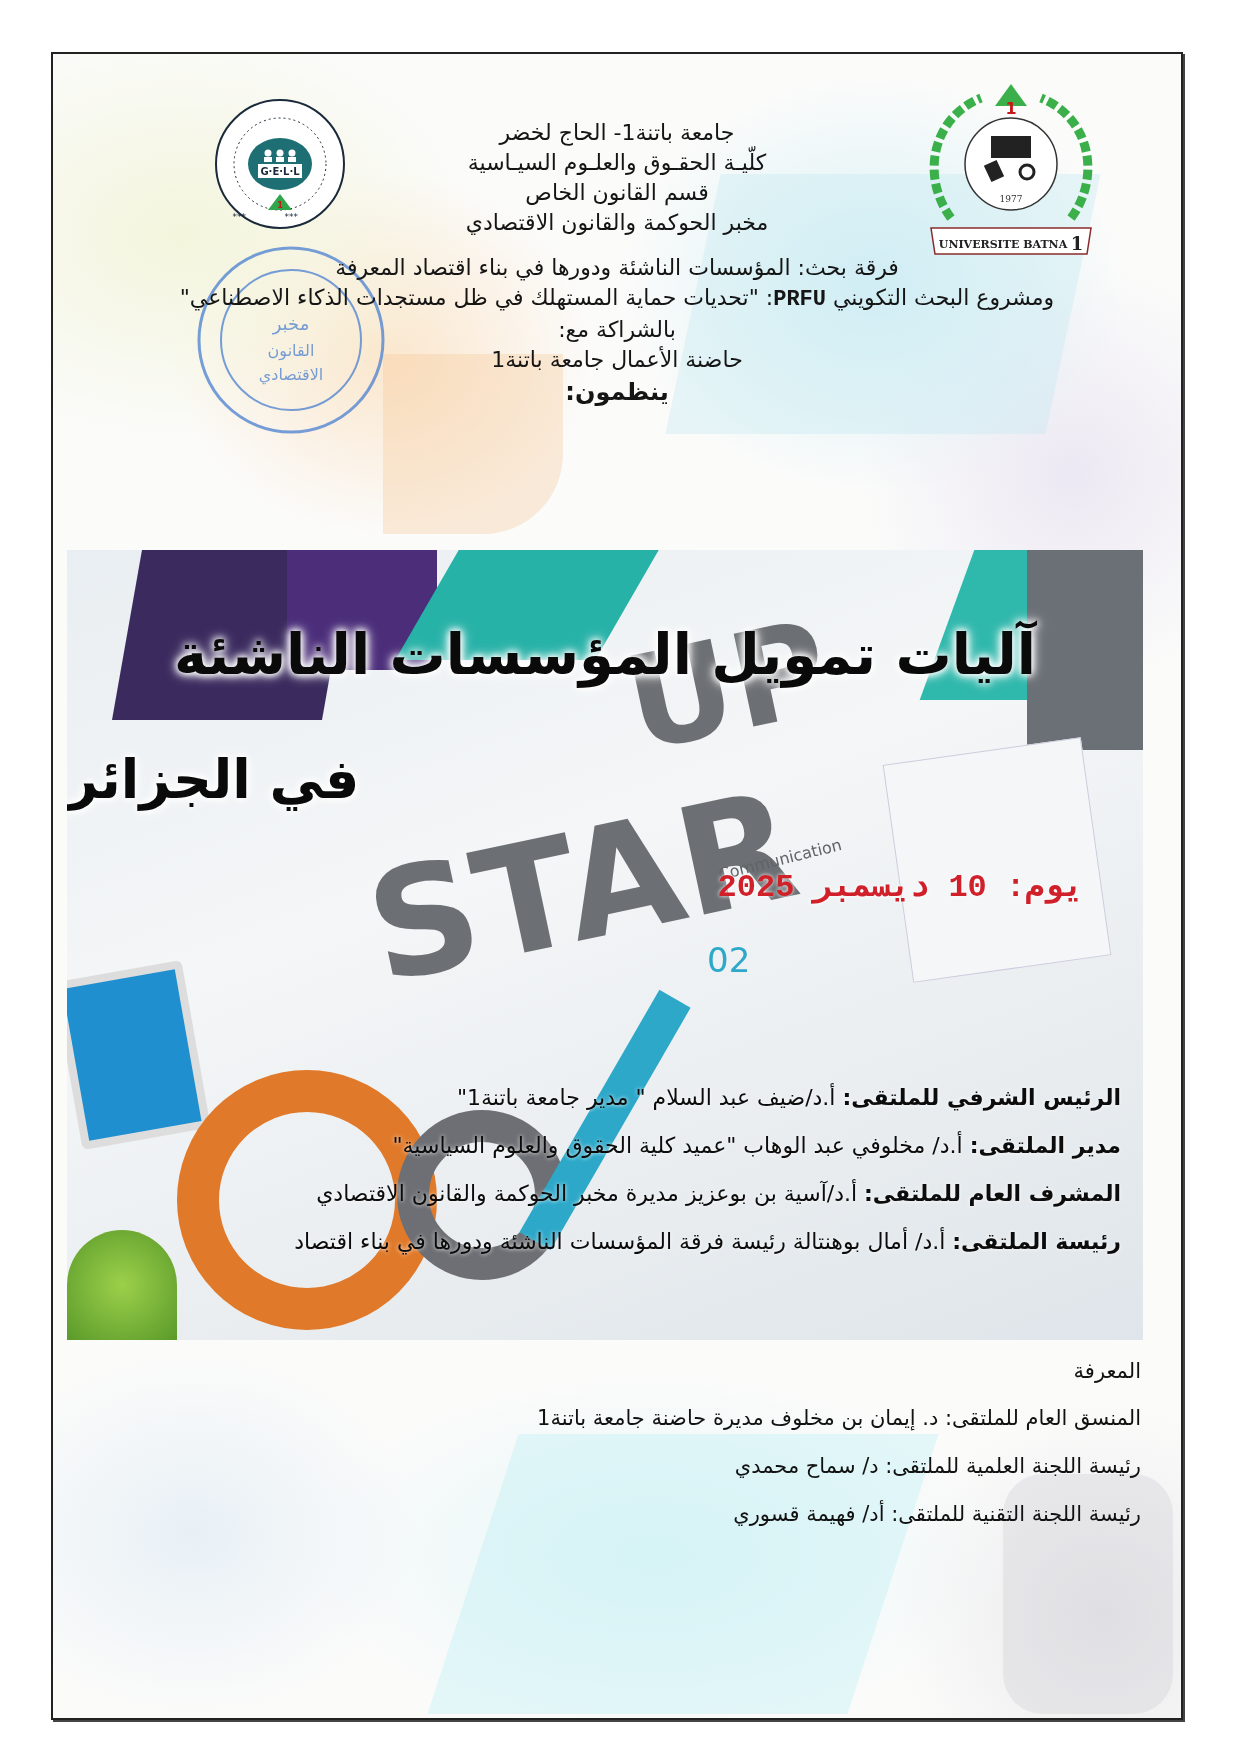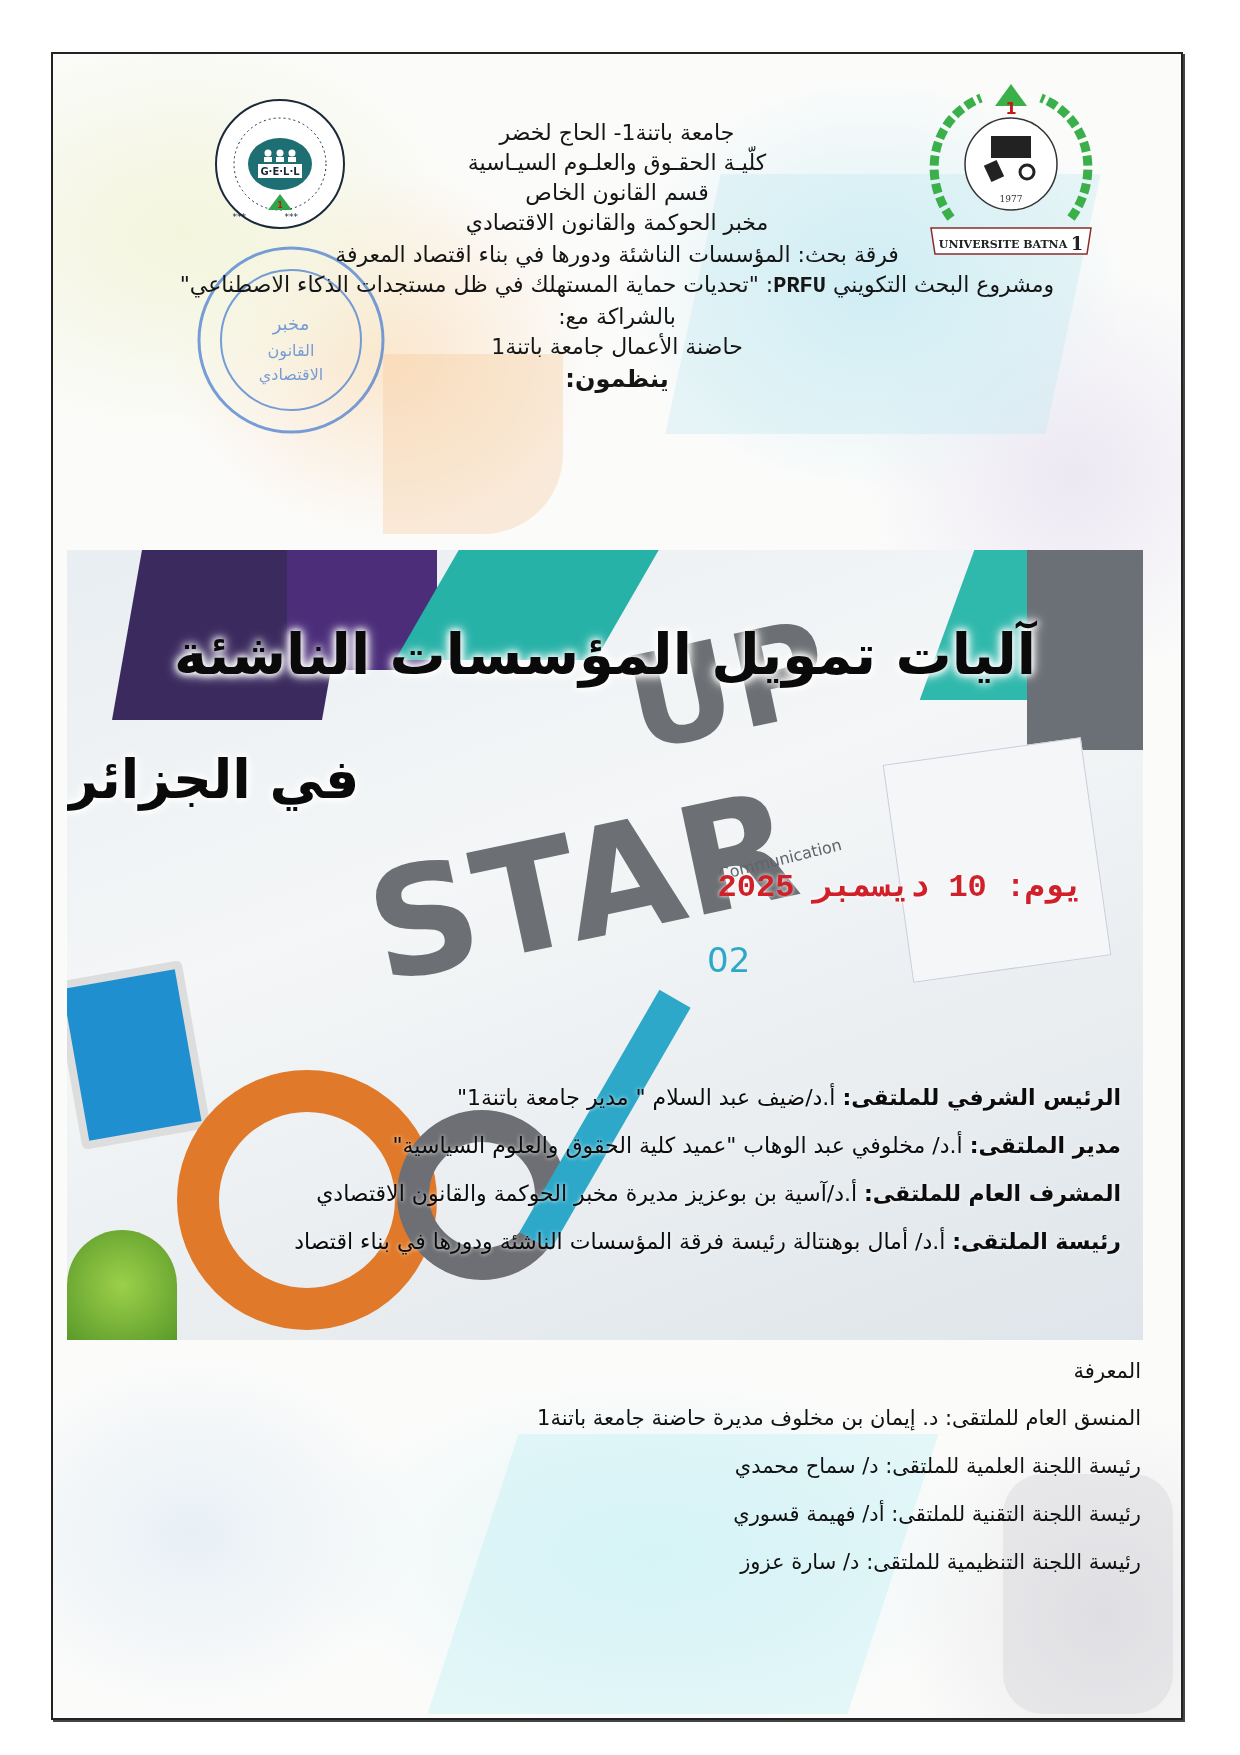--- a/index.html
+++ b/index.html
@@ -31,21 +31,21 @@
     .stamp {
       position: absolute; left: 138px; top: 186px; width: 200px; height: 200px; opacity: .75;
     }
 
     
     .header {
       position: absolute; left: 0; right: 0; top: 64px; text-align: center;
       font-family: "DejaVu Sans", sans-serif;
     }
     .hline { font-size: 22px; line-height: 30px; color: #151515; }
-    .hline.research { margin-top: 2px; text-align: center; }
+    .hline.research { margin-top: 15px; text-align: center; }
     .hline .latin { font-family: Liberation Mono, monospace; font-weight: bold; }
     .hline.bold { font-weight: bold; font-size: 24px; line-height: 34px; }
 
     
     .photo {
       position: absolute; left: 14px; top: 496px; width: 1076px; height: 790px; overflow: hidden;
       background: linear-gradient(160deg, #e9eef2 0%, #f4f6f7 40%, #dfe5ea 100%);
     }
     .photo .blk { position: absolute; }
     .title-main {
@@ -183,16 +183,15 @@
         <span class="lbl">رئيسة الملتقى:</span><span> أ.د/ أمال بوهنتالة رئيسة فرقة المؤسسات الناشئة ودورها في بناء اقتصاد</span>
       </div>
     </div>
   </div>
 
   <div class="lower">
     <div class="cont">المعرفة</div>
     <div>المنسق العام للملتقى: د. إيمان بن مخلوف مديرة حاضنة جامعة باتنة1</div>
     <div>رئيسة اللجنة العلمية للملتقى: د/ سماح محمدي</div>
     <div>رئيسة اللجنة التقنية للملتقى: أد/ فهيمة قسوري</div>
-    <div>رئيسة اللجنة التنظيمية للملتقى: د/ سارة عزوز</div>
   </div>
 
 </div>
 
 </body></html>

